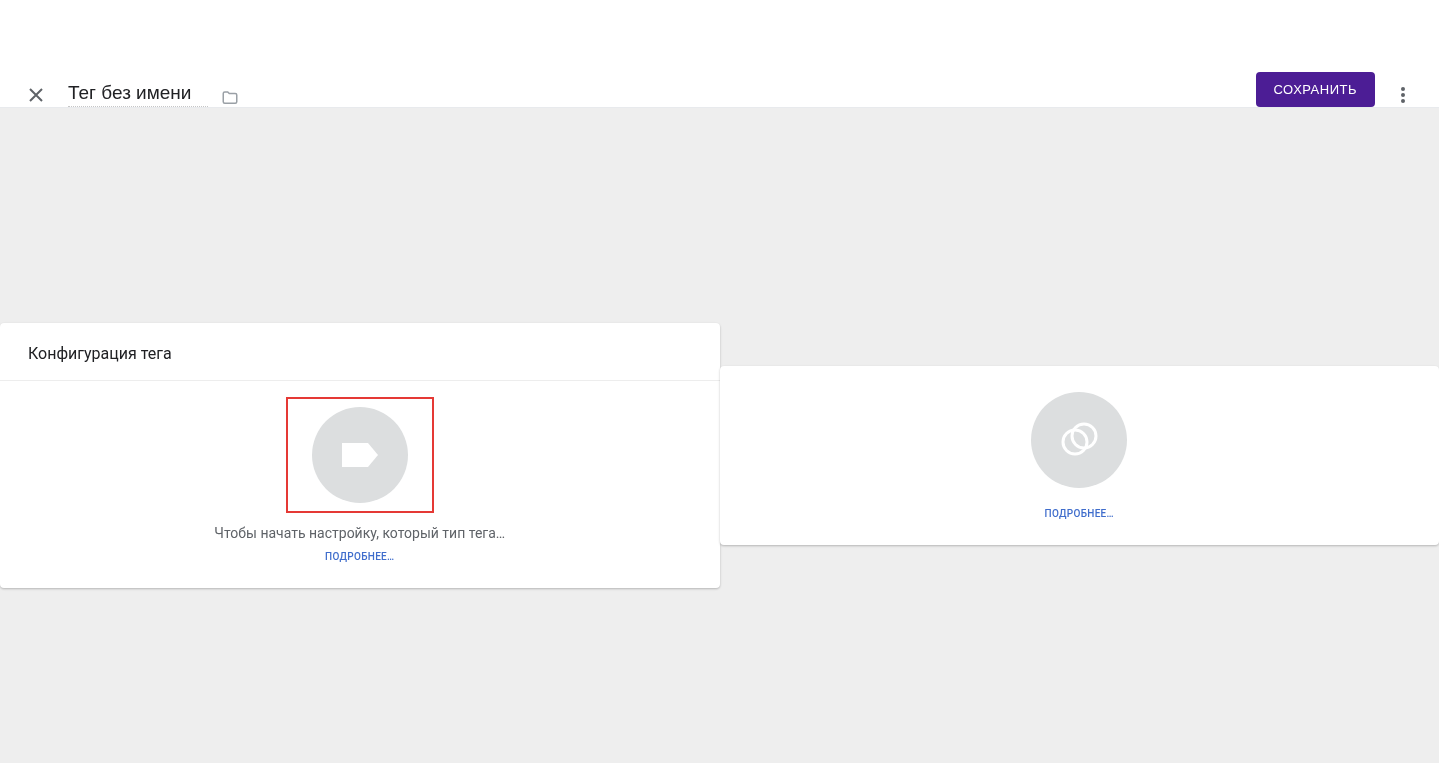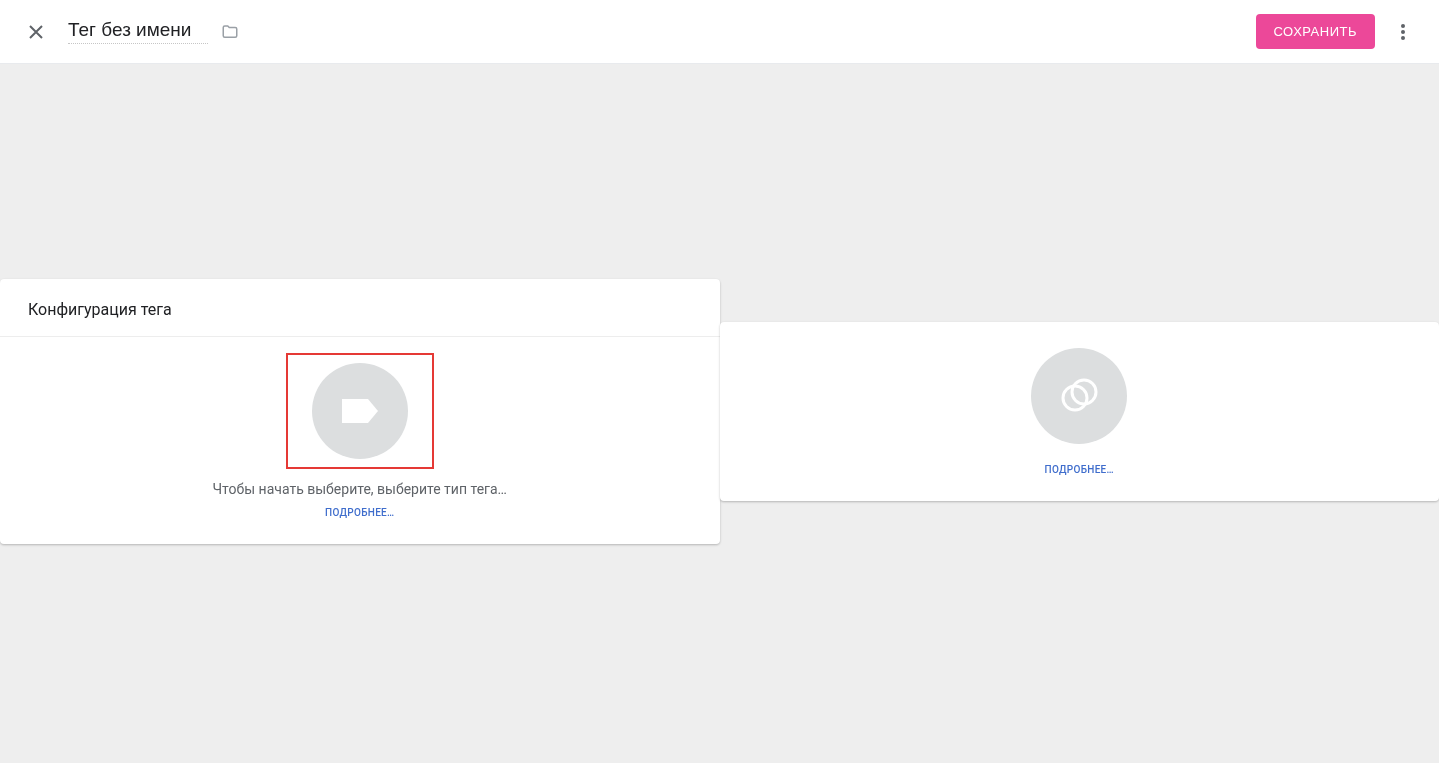--- a/index.html
+++ b/index.html
@@ -14,24 +14,25 @@
     width: 1439px;
     min-height: 763px;
     overflow: hidden;
     position: relative;
   }
 
   
   .header {
     height: 64px;
     display: flex;
-    align-items: center;
+    align-items: flex-end;
     border-bottom: 1px solid #e8eaed;
     background: #fff;
     padding: 0 24px 0 24px;
+    margin-top: 44px;
   }
   .close-btn {
     width: 24px;
     height: 24px;
     display: flex;
     align-items: center;
     justify-content: center;
     cursor: pointer;
     color: #5f6368;
     margin-right: 20px;
@@ -53,21 +54,21 @@
     margin-left: 12px;
     color: #80868b;
     cursor: pointer;
     display: flex;
     align-items: center;
     justify-content: center;
   }
   .folder-btn svg { width: 20px; height: 18px; }
   .header-spacer { flex: 1 1 auto; }
   .save-btn {
-    background: #ec4899;
+    background: #4c1d95;
     color: #fff;
     font-size: 13px;
     font-weight: 500;
     letter-spacing: 0.5px;
     border: none;
     border-radius: 4px;
     padding: 10px 18px;
     cursor: default;
     margin-right: 16px;
   }
@@ -178,21 +179,21 @@
   <div class="card">
     <div class="card-header">Конфигурация тега</div>
     <div class="card-body">
       <div class="placeholder-wrap highlight" style="padding:8px 24px;">
         <div class="placeholder-circle">
           <svg width="40" height="28" viewBox="0 0 40 28">
               <path d="M2 2 H28 L38 14 L28 26 H2 Z" fill="#fff"></path>
             </svg>
         </div>
       </div>
-      <div class="helper-text">Чтобы начать выберите, выберите тип тега…</div>
+      <div class="helper-text">Чтобы начать настройку, который тип тега…</div>
       <div class="more-link">ПОДРОБНЕЕ…</div>
     </div>
   </div>
 
   <div class="card">
     <div class="card-body">
       <div class="placeholder-wrap">
         <div class="placeholder-circle">
           <svg width="40" height="40" viewBox="0 0 40 40">
             <circle cx="16" cy="22" r="12" fill="none" stroke="#fff" stroke-width="3"></circle>

